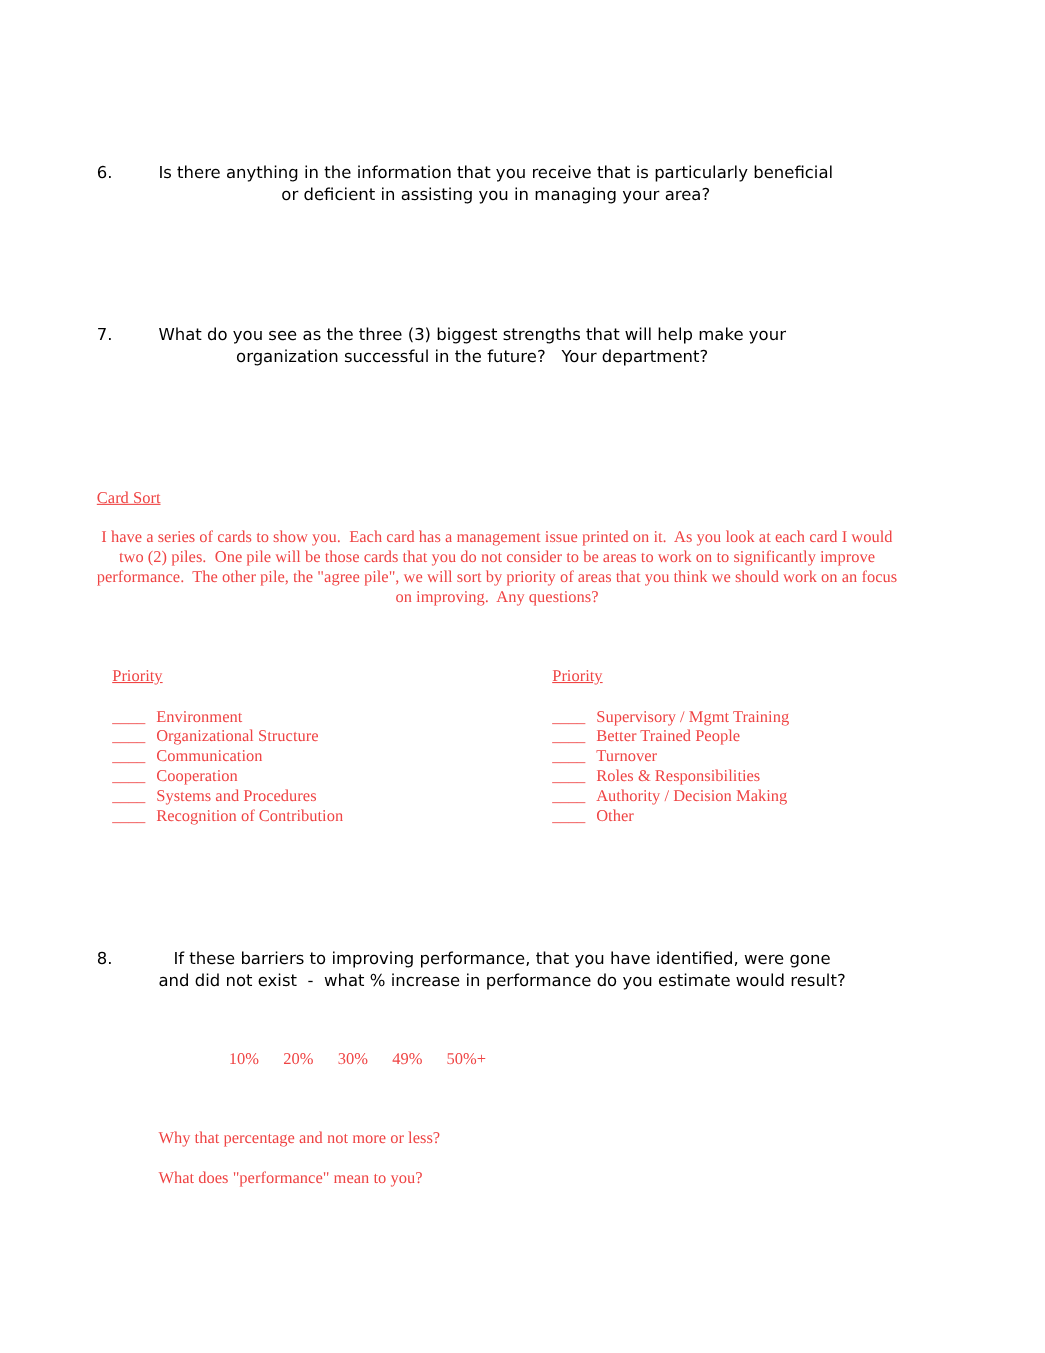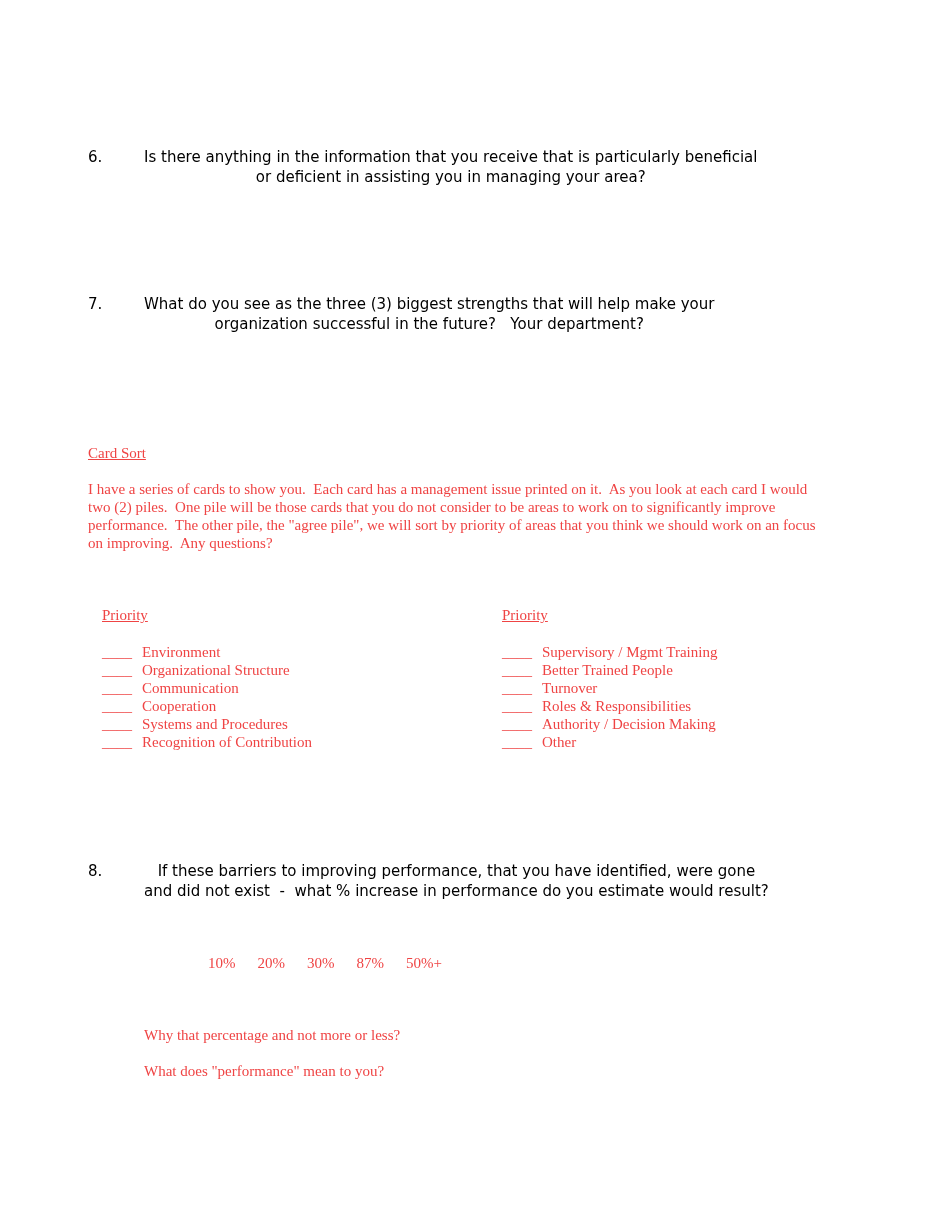--- a/index.html
+++ b/index.html
@@ -45,20 +45,21 @@
     left: 88px;
     top: 444px;
     margin: 0;
     font-weight: normal;
     text-decoration: underline;
   }
   .paragraph {
     position: absolute;
     left: 88px;
     top: 480px;
+    text-align: center;
   }
   .para-line {
     white-space: pre;
   }
   .prio-col {
     position: absolute;
     top: 606px;
   }
   .prio-col.left  { left: 102px; }
   .prio-col.right { left: 502px; }
@@ -183,20 +184,20 @@
     <div class="qtext">
       <div class="qline">If these barriers to improving performance, that you have identified, were gone</div>
       <div class="qline">and did not exist  -  what % increase in performance do you estimate would result?</div>
     </div>
   </section>
 
   <div class="pct-row serif">
     <span>10%</span>
     <span>20%</span>
     <span>30%</span>
-    <span>87%</span>
+    <span>49%</span>
     <span>50%+</span>
   </div>
 
   <div class="followup first serif">Why that percentage and not more or less?</div>
   <div class="followup second serif">What does "performance" mean to you?</div>
 
 </div>
 
 </body></html>

